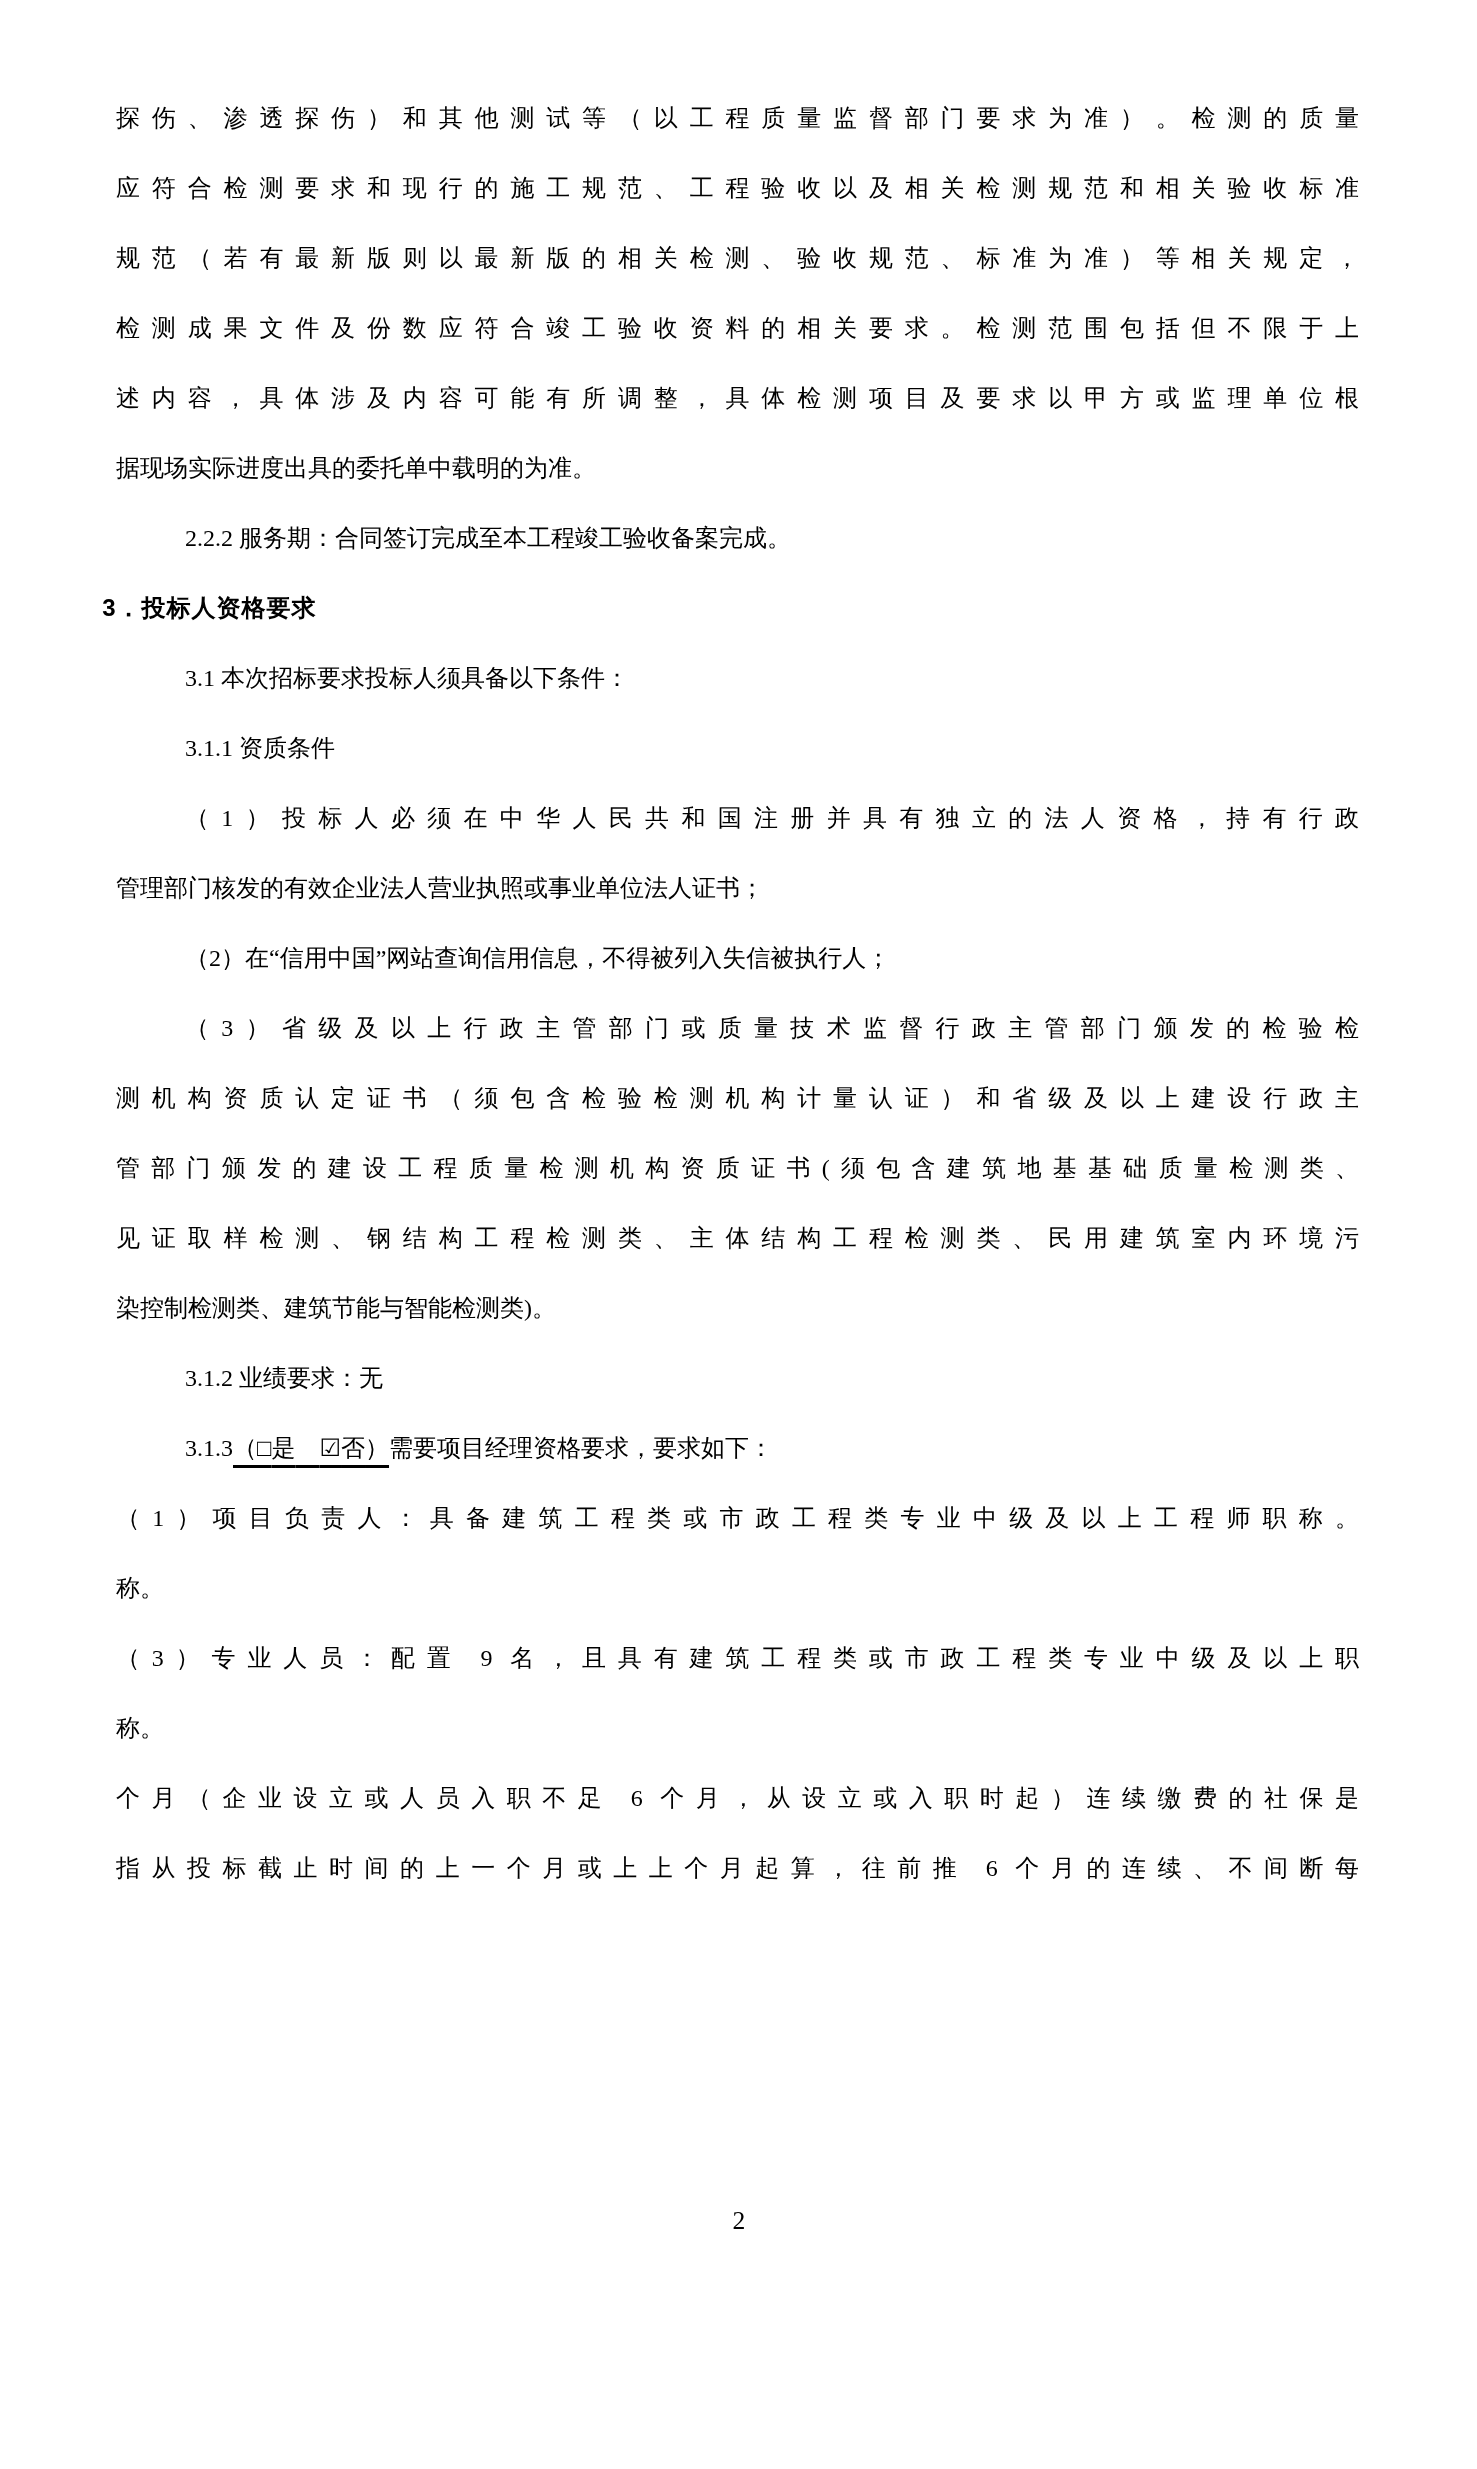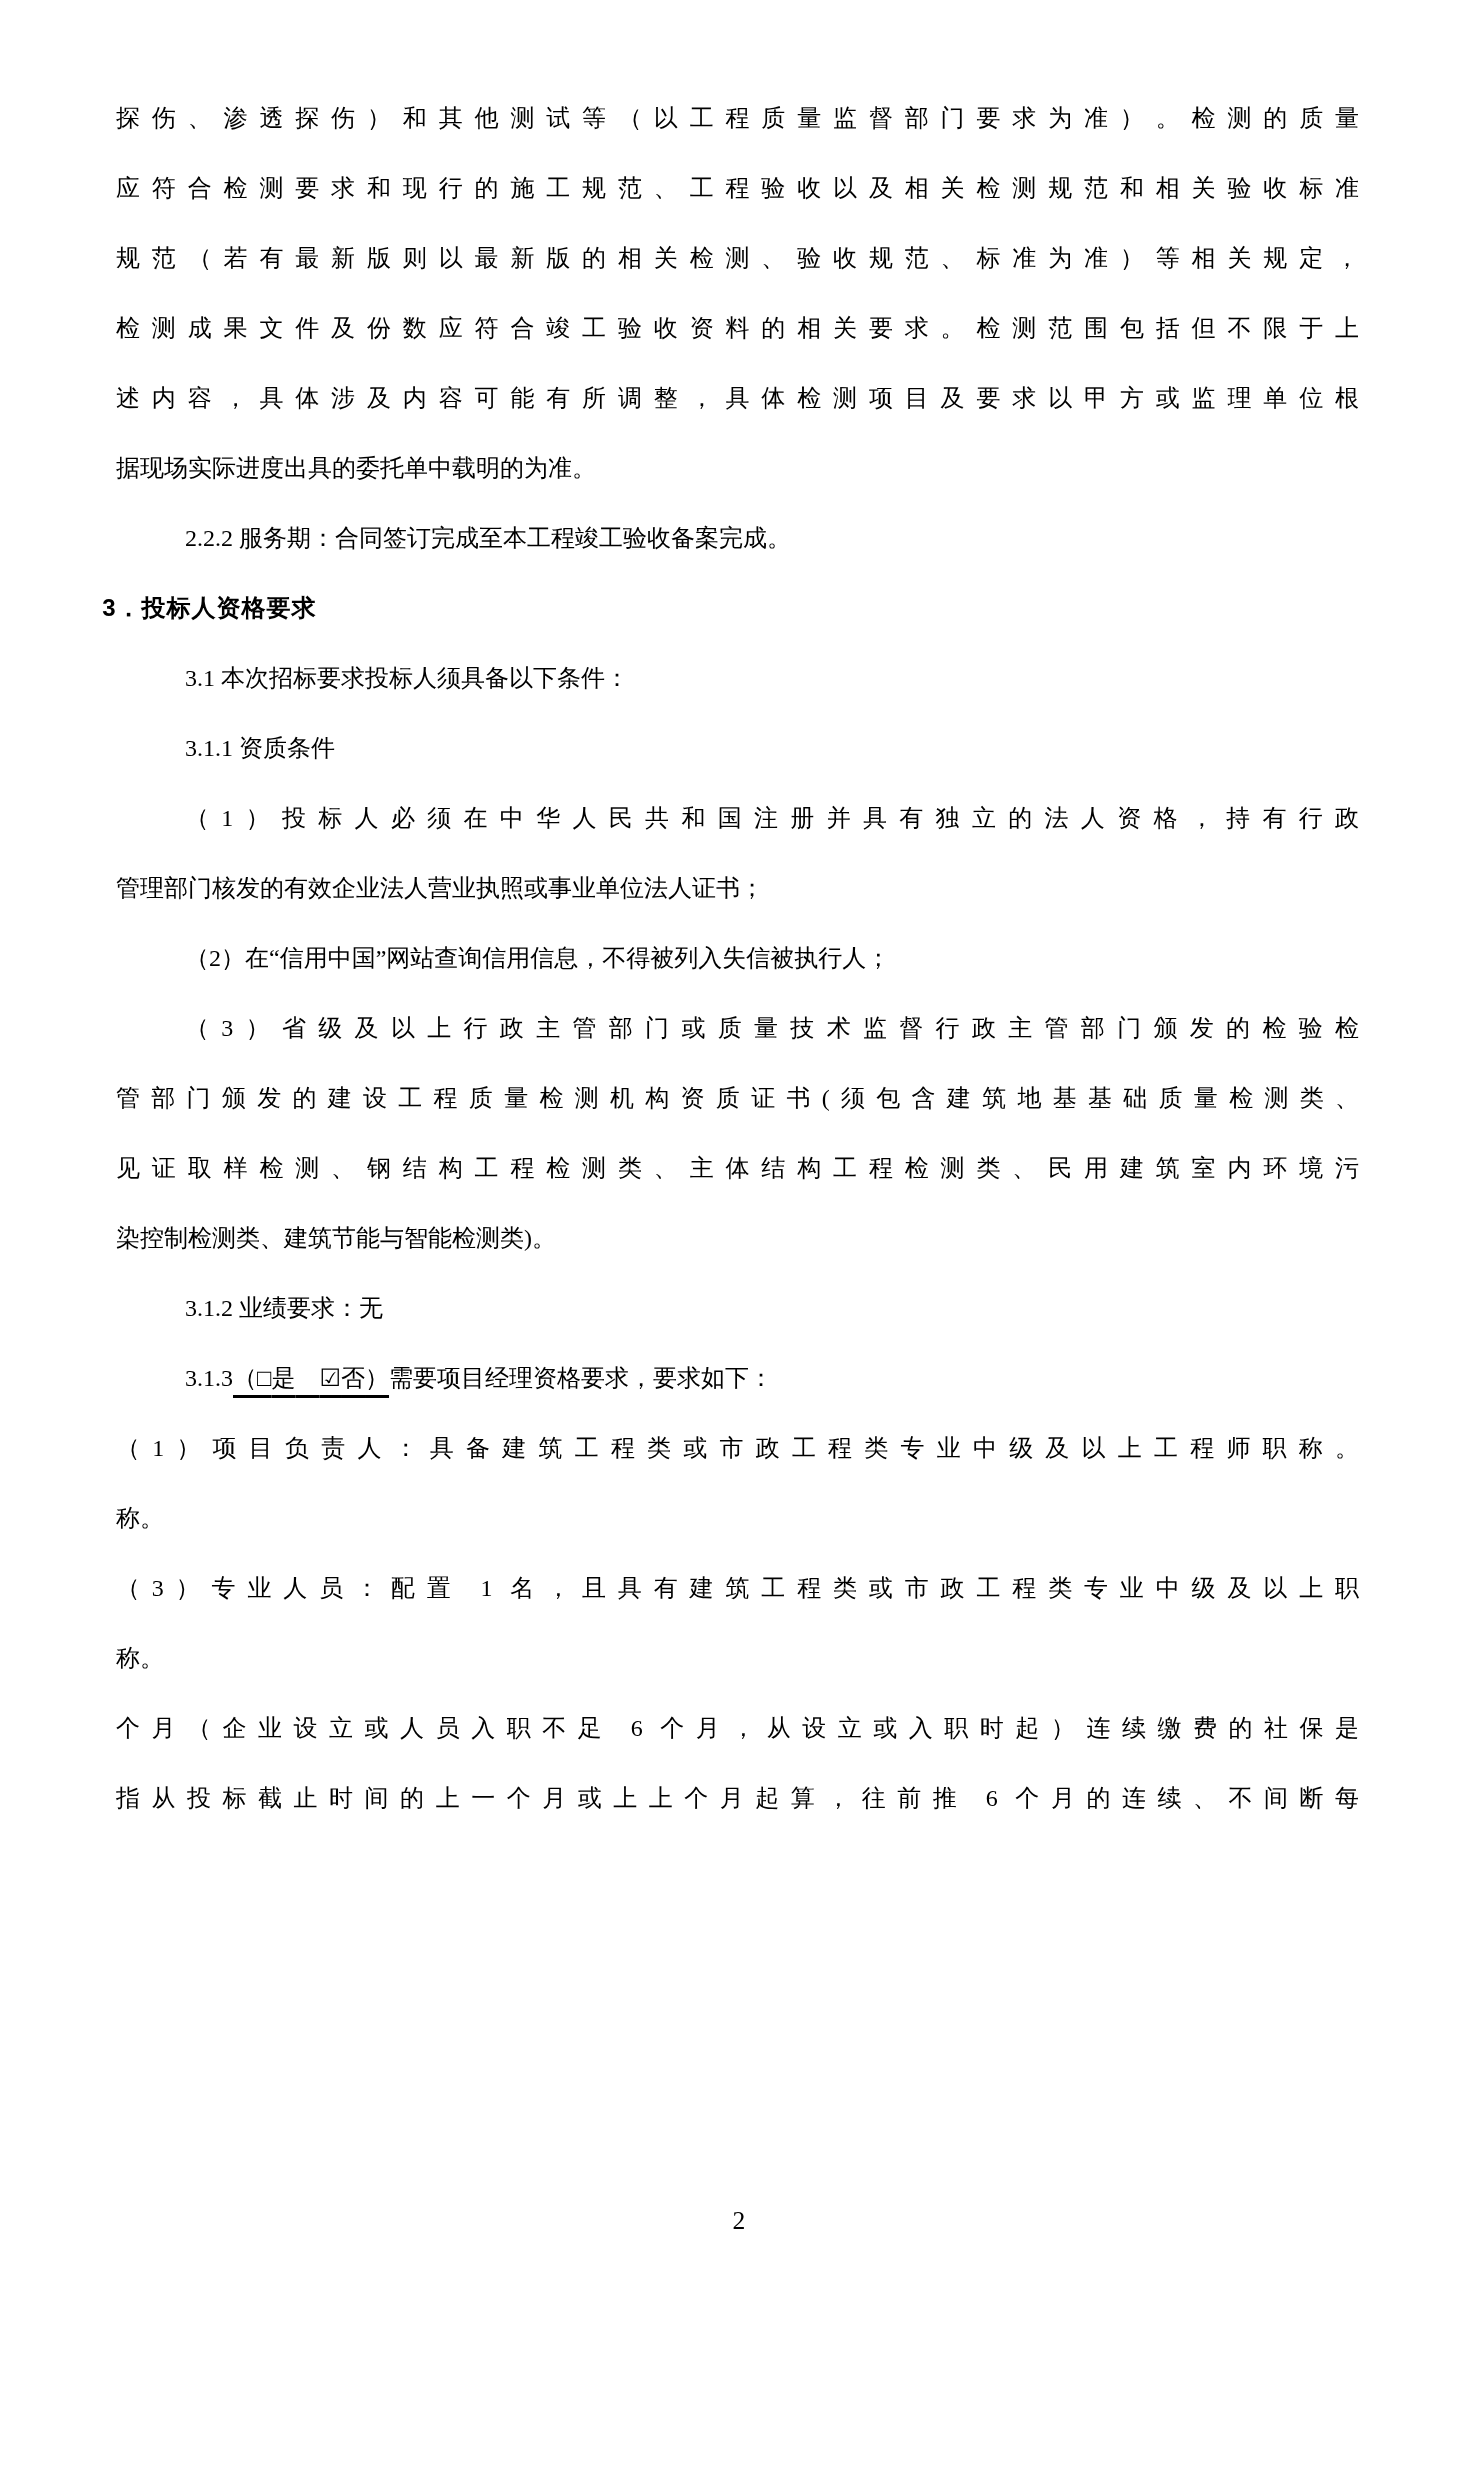--- a/index.html
+++ b/index.html
@@ -71,29 +71,30 @@
     <div class="ln just">述内容，具体涉及内容可能有所调整，具体检测项目及要求以甲方或监理单位根</div>
     <div class="ln">据现场实际进度出具的委托单中载明的为准。</div>
     <div class="ln ind">2.2.2 服务期：合同签订完成至本工程竣工验收备案完成。</div>
     <div class="ln heading">3．投标人资格要求</div>
     <div class="ln ind">3.1 本次招标要求投标人须具备以下条件：</div>
     <div class="ln ind">3.1.1 资质条件</div>
     <div class="ln ind just">（1）投标人必须在中华人民共和国注册并具有独立的法人资格，持有行政</div>
     <div class="ln">管理部门核发的有效企业法人营业执照或事业单位法人证书；</div>
     <div class="ln ind">（2）在“信用中国”网站查询信用信息，不得被列入失信被执行人；</div>
     <div class="ln ind just">（3）省级及以上行政主管部门或质量技术监督行政主管部门颁发的检验检</div>
+    <div class="ln just">测机构资质认定证书（须包含检验检测机构计量认证）和省级及以上建设行政主</div>
     <div class="ln just">管部门颁发的建设工程质量检测机构资质证书(须包含建筑地基基础质量检测类、</div>
     <div class="ln just">见证取样检测、钢结构工程检测类、主体结构工程检测类、民用建筑室内环境污</div>
     <div class="ln">染控制检测类、建筑节能与智能检测类)。</div>
     <div class="ln ind">3.1.2 业绩要求：无</div>
     <div class="ln ind">
       <span>3.1.3</span><span class="uline"><span>（</span><span>□</span><span>是</span><span>　</span><span>☑</span><span>否</span><span>）</span></span><span>需要项目经理资格要求，要求如下：</span>
     </div>
     <div class="ln just">（1）项目负责人：具备建筑工程类或市政工程类专业中级及以上工程师职称。</div>
     <div class="ln">称。</div>
-    <div class="ln just">（3）专业人员：配置 1 名，且具有建筑工程类或市政工程类专业中级及以上职</div>
+    <div class="ln just">（3）专业人员：配置 9 名，且具有建筑工程类或市政工程类专业中级及以上职</div>
     <div class="ln">称。</div>
     <div class="ln just">个月（企业设立或人员入职不足 6 个月，从设立或入职时起）连续缴费的社保是</div>
     <div class="ln just">指从投标截止时间的上一个月或上上个月起算，往前推 6 个月的连续、不间断每</div>
   </div>
   <div class="footer">2</div>
 </div>
 
 
 </body></html>

